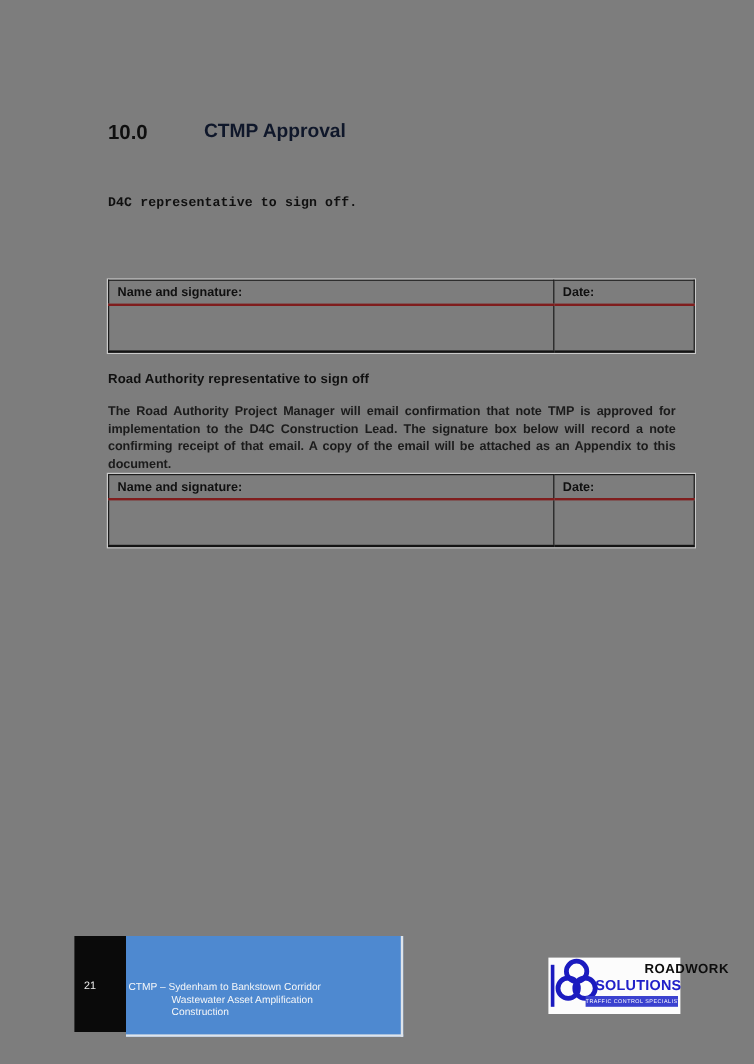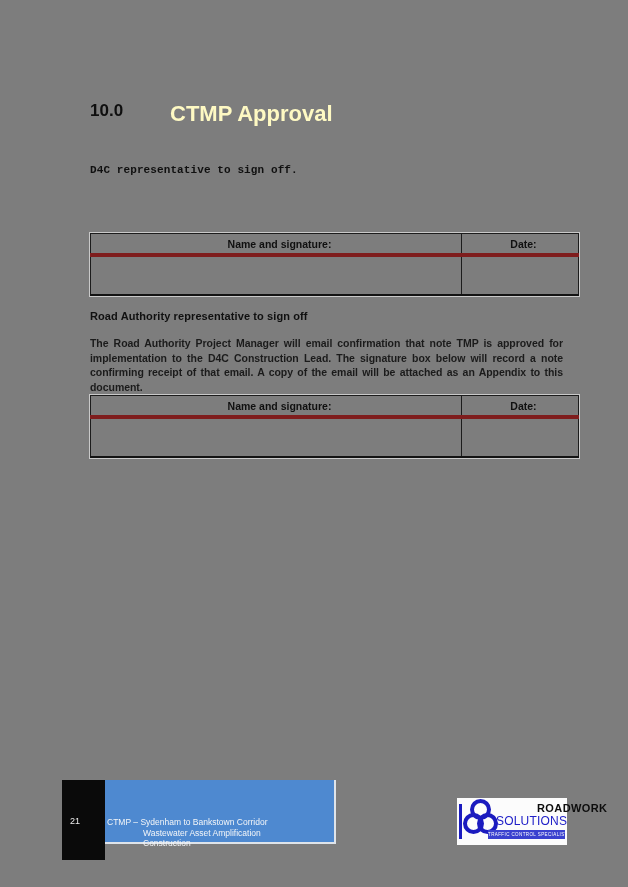--- a/index.html
+++ b/index.html
@@ -4,63 +4,63 @@
 <style>
   html,body{margin:0;padding:0;background:#7d7d7d;}
   #page{
     position:relative;width:628px;height:887px;background:#7d7d7d;
     font-family:"Liberation Sans",sans-serif;overflow:hidden;color:#161616;
   }
   .abs{position:absolute;}
 
   
   .sec-num{left:90px;top:101px;font-size:17px;font-weight:bold;color:#0f0f0f;}
-  .sec-title{left:170px;top:101px;font-size:22px;font-weight:bold;color:#fef9c3;text-align:center;}
+  .sec-title{left:170px;top:101px;font-size:16px;font-weight:bold;color:#0f172a;text-align:center;}
 
   
   .sub-head{font-size:11px;font-weight:bold;color:#101010;letter-spacing:.1px;}
   .sh1{left:90px;top:164px;font-family:Liberation Mono, monospace;}
   .sh2{left:90px;top:310px;}
 
   
   .para{width:473px;font-size:10.5px;font-weight:600;line-height:14.5px;
         text-align:justify;color:#1b1b1b;letter-spacing:-.05px;}
   .p1{left:90px;top:192px;}
   .p2{left:90px;top:336px;}
 
   
   table.signoff{position:absolute;left:90px;width:472px;border-collapse:collapse;
         table-layout:fixed;box-shadow:0 0 0 1px #c9c9c9;background:transparent;}
   .t1{top:233px;} .t2{top:395px;}
   table.signoff th,table.signoff td{border:1px solid #1c1c1c;padding:0 0 0 7px;
         font-size:10.5px;text-align:left;vertical-align:middle;}
-  table.signoff th{height:19px;font-weight:bold;color:#101010;border-bottom:4px solid #7f1d1d;text-align:center;}
+  table.signoff th{height:19px;font-weight:bold;color:#101010;border-bottom:2px solid #7f1d1d;}
   table.signoff td{height:37px;}
   .col-name{width:363px;} .col-date{width:109px;}
   table.signoff tr:last-child td{border-bottom:2px solid #131313;}
 
   
   .pagebox{left:62px;top:780px;width:43px;height:80px;background:#0a0a0a;}
   .pagenum{left:8px;top:36px;color:#ececec;font-size:9px;position:absolute;}
-  .banner{left:105px;top:780px;width:231px;height:64px;background:#4e89d0;
+  .banner{left:105px;top:780px;width:231px;height:84px;background:#4e89d0;
         border-right:2px solid #dfe4ea;border-bottom:2px solid #dfe4ea;box-sizing:border-box;}
   .banner-text{position:absolute;left:2px;top:37px;color:#f4f6f8;font-size:8.5px;
         line-height:10.5px;white-space:nowrap;}
   .banner-text .ind{margin-left:36px;}
 
   
   .logo{left:457px;top:798px;width:110px;height:47px;background:#fcfcfc;}
   .logo-vbar{position:absolute;left:2px;top:6px;width:3px;height:35px;background:#1b1bbf;}
   .ring{position:absolute;width:13px;height:13px;border:4px solid #1b1bbf;border-radius:50%;}
   .ring.top{left:13px;top:1px;}
   .ring.bl{left:6px;top:15px;}
   .ring.br{left:20px;top:15px;}
   .logo-name1{position:absolute;left:39px;top:4px;font-size:11px;font-weight:800;
         color:#0d0d0d;letter-spacing:.4px;margin-left:41px;}
-  .logo-name2{position:absolute;left:39px;top:16px;font-size:12px;font-weight:400;
+  .logo-name2{position:absolute;left:39px;top:16px;font-size:12px;font-weight:700;
         color:#2020c8;letter-spacing:.2px;}
   .logo-tag{position:absolute;left:31px;top:32px;width:77px;height:9px;background:#3a41cf;
         color:#ffffff;font-size:4.5px;line-height:9px;text-align:center;letter-spacing:.4px;
         overflow:hidden;white-space:nowrap;}
 </style>
 </head>
 <body>
 
 <div id="page">
 

